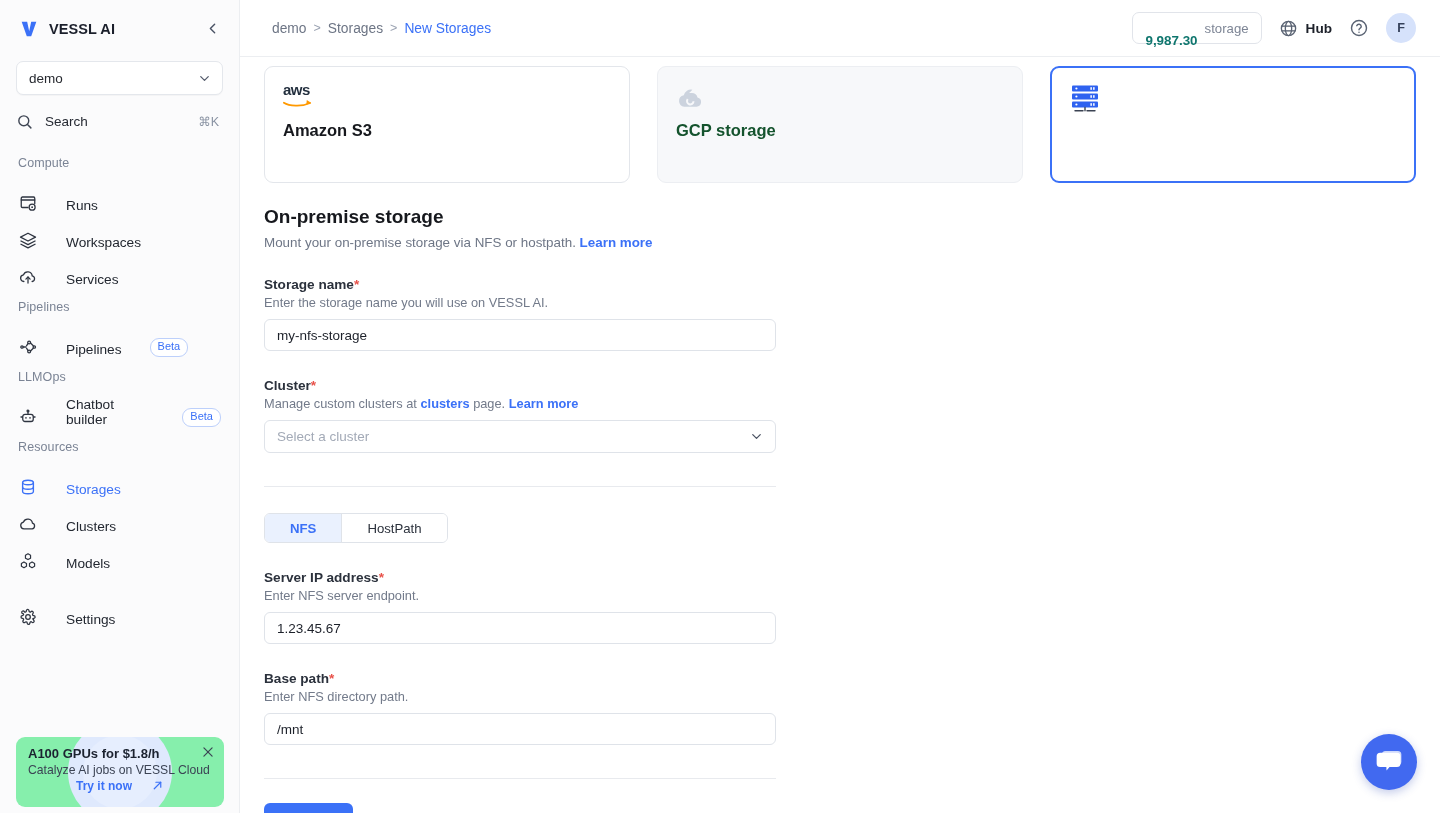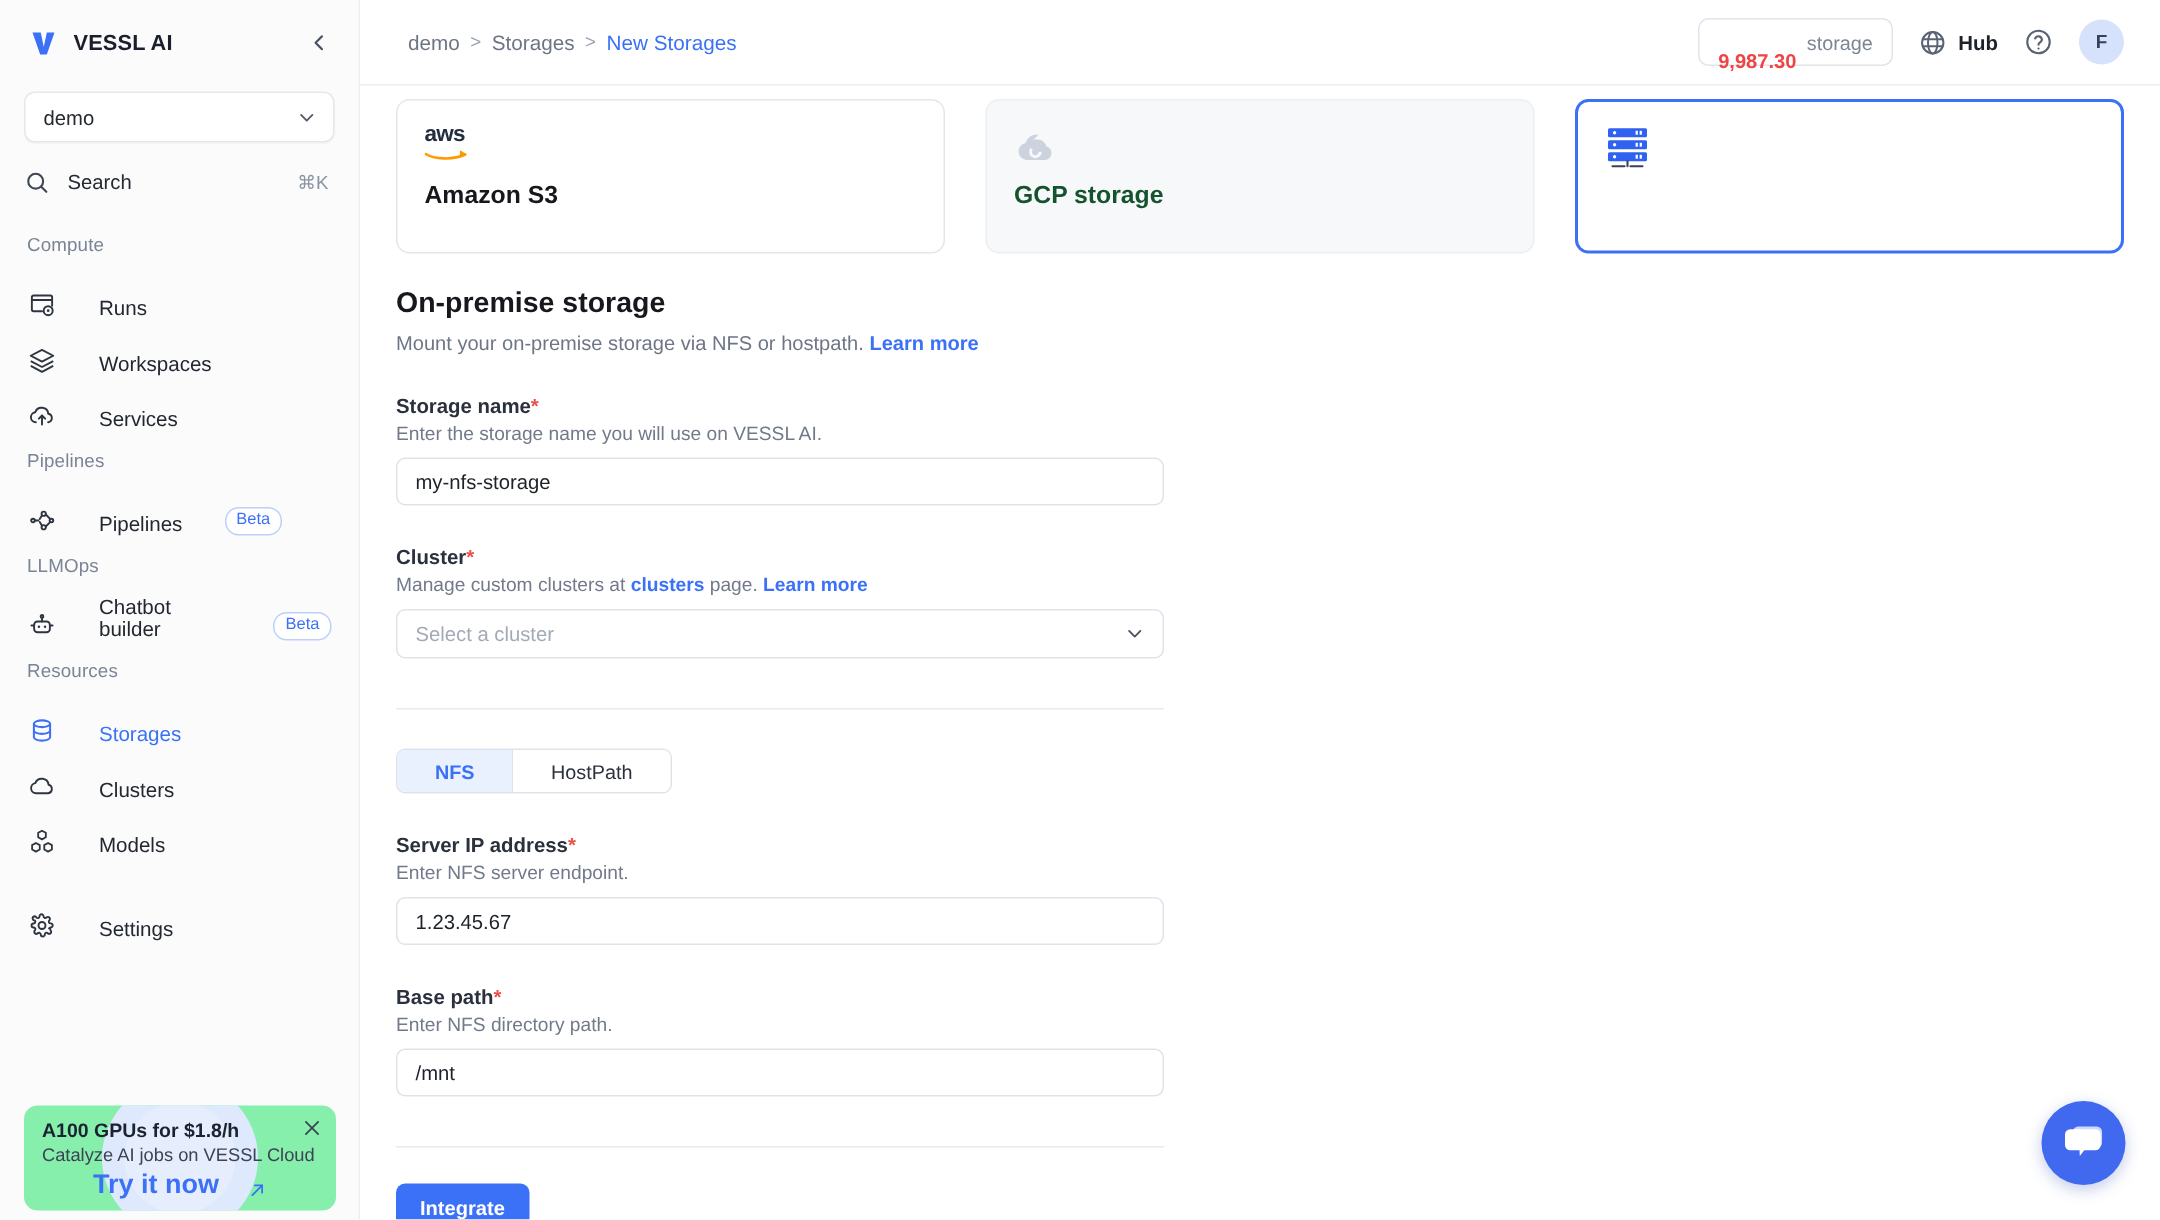--- a/index.html
+++ b/index.html
@@ -76,23 +76,23 @@
   }
   .promo .ring {
     position: absolute; border-radius: 50%; background: #dfe9fd; z-index: 0;
   }
   .promo .r1 { width: 104px; height: 104px; left: 52px; top: -17px; }
   .promo .r2 { width: 74px; height: 74px; left: 67px; top: -2px; background:#e6eefe; }
   .promo-in { position: relative; z-index: 1; }
   .promo-title { font-size: 13px; font-weight: 700; color: #1b2230; }
   .promo-sub { font-size: 12.2px; color: #3b4354; margin-top: 2px; }
   .promo-cta {
-    font-size: 18px; color: #3b71f7; font-weight: 700;
+    font-size: 12px; color: #3b71f7; font-weight: 700;
     text-align: center; margin-top: 2px; display: flex;
-    align-items: flex-end; justify-content: center; gap: 19px; cursor: pointer;
+    align-items: flex-start; justify-content: center; gap: 19px; cursor: pointer;
   }
   .promo-close {
     position: absolute; right: 9px; top: 8px; z-index: 2;
     color: #3a4252; cursor: pointer; line-height: 0;
   }
 
   
   .main { flex: 1; display: flex; flex-direction: column; background: #fff; min-width: 0; }
   .topbar {
     height: 57px; border-bottom: 1px solid #eceef1;
@@ -100,36 +100,36 @@
   }
   .crumbs { display: flex; align-items: center; gap: 7px; font-size: 13.8px; }
   .crumb { color: #6d7585; cursor: pointer; }
   .crumb.cur { color: #3b71f7; }
   .crumb-sep { color: #9aa2b1; font-size: 12.5px; }
   .top-right { margin-left: auto; display: flex; align-items: center; gap: 17px; }
   .credits {
     height: 32px; border: 1px solid #e1e4ea; border-radius: 7px;
     display: flex; align-items: center; gap: 7px; padding: 0 12px; cursor: pointer;
   }
-  .credits .amt { font-size: 13.4px; font-weight: 700; color: #ef4444; margin-top: 24px; }
+  .credits .amt { font-size: 13.4px; font-weight: 700; color: #0f766e; margin-top: 24px; }
   .credits .unit { font-size: 13.2px; color: #7d8595; }
   .hub { display: flex; align-items: center; gap: 8px; cursor: pointer; }
   .hub .lbl { font-size: 13.6px; font-weight: 700; color: #1d212a; }
   .icon-btn { color: #5a6373; cursor: pointer; display: flex; }
   .avatar {
     width: 30px; height: 30px; border-radius: 50%; background: #d6e2fb;
     color: #35415a; font-size: 12.6px; font-weight: 700;
     display: flex; align-items: center; justify-content: center; cursor: pointer;
   }
 
   .content { flex: 1; overflow: hidden; padding: 9px 24px 0 24px; }
 
   .provider-row { display: flex; gap: 27px; }
   .pcard {
-    flex: 1; height: 103px; border: 1px solid #e3e6eb; border-radius: 9px;
+    flex: 1; height: 117px; border: 1px solid #e3e6eb; border-radius: 9px;
     background: #fff; padding: 16px 18px 0 18px; cursor: pointer;
     position: relative;
   }
   .pcard.disabled { background: #f7f8fa; border-color: #eceef2; cursor: default; }
   .pcard.selected { border: 2px solid #3b71f7; padding: 15px 17px 0 17px; }
   .pcard .plogo { height: 32px; display: flex; align-items: flex-start; }
   .pcard .ptitle { font-size: 16.5px; font-weight: 700; color: #16181d; margin-top: 6px; }
   .pcard.disabled .ptitle { color: #14532d; font-weight: 700; }
 
   .aws-logo { display: flex; flex-direction: column; align-items: flex-start; }

